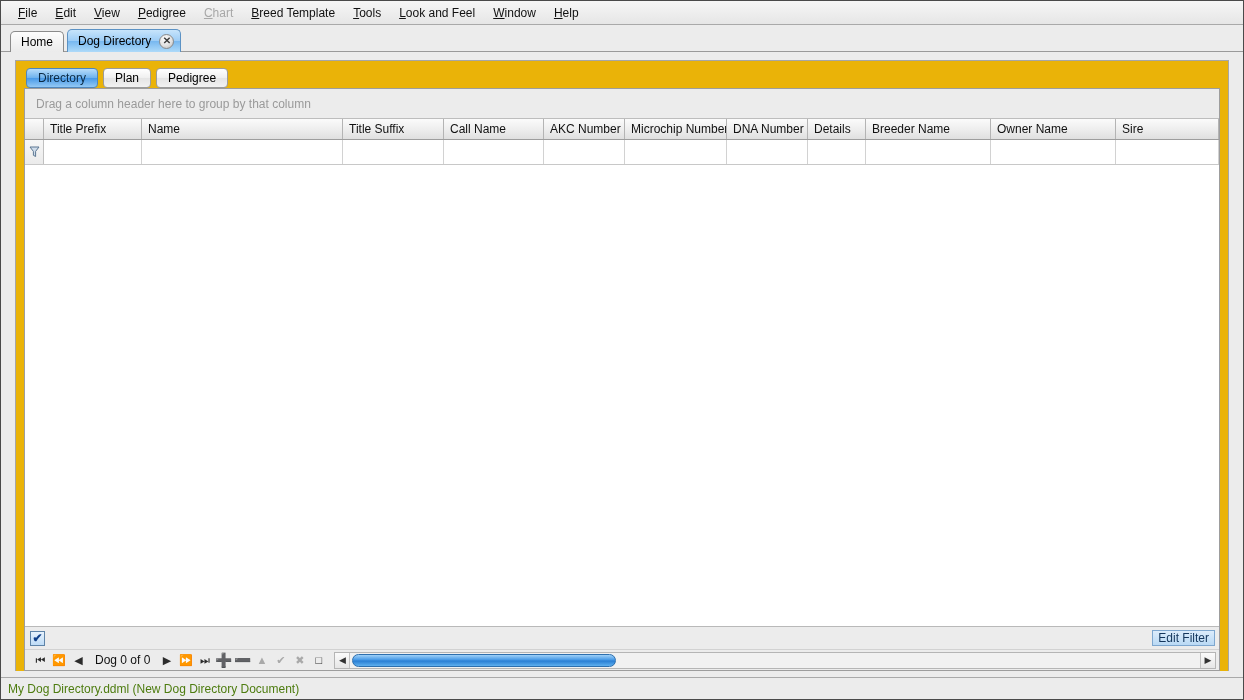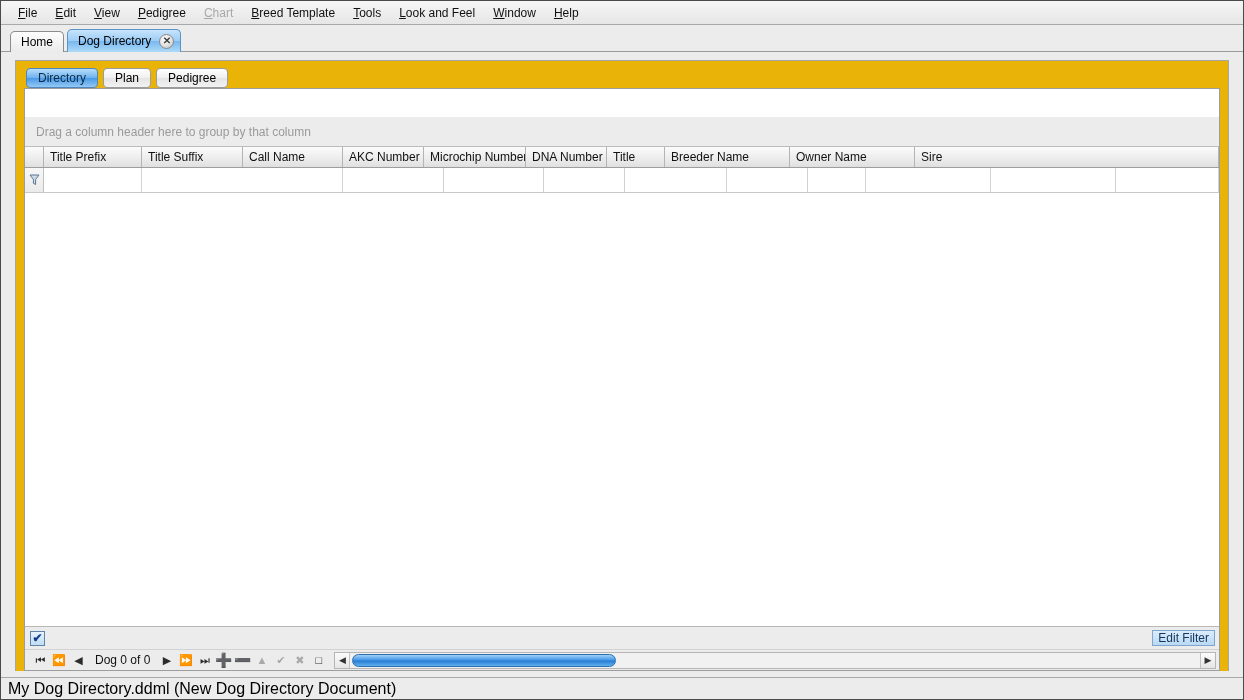--- a/index.html
+++ b/index.html
@@ -183,21 +183,20 @@
     overflow: hidden;
   }
   .groupbar {
     flex: 0 0 30px;
     background: #ececec;
     border-bottom: 1px solid #bdbdbd;
     display: flex; align-items: center;
     padding-left: 11px;
     font-size: 12px;
     color: #9a9a9a;
-    margin-top: 28px;
   }
   .headerrow {
     flex: 0 0 21px;
     display: flex;
     background: linear-gradient(to bottom, #fbfbfb, #ededed 55%, #e0e0e0 100%);
     border-bottom: 1px solid #9e9e9e;
   }
   .hcell {
     border-right: 1px solid #b4b4b4;
     display: flex; align-items: center;
@@ -300,22 +299,22 @@
     cursor: default;
   }
 
   
   .statusbar {
     flex: 0 0 22px;
     background: #ececec;
     border-top: 1px solid #a9a9a9;
     display: flex; align-items: center;
     padding-left: 7px;
-    font-size: 16px;
-    color: #000000;
+    font-size: 12px;
+    color: #4d7c0f;
   }
   .spacer-strip { flex: 0 0 6px; background: #ececec; }
 </style>
 </head>
 <body>
 
 <div id="app">
 
 
   <div class="menubar">
@@ -359,26 +358,27 @@
 
     <div class="gridpanel">
 
       <div class="groupbar">
         <span>Drag a column header here to group by that column</span>
       </div>
 
       <div class="headerrow">
         <div class="hcell indicator"></div>
         <div class="hcell" style="flex:0 0 98px">Title Prefix</div>
+        <div class="hcell" style="flex:0 0 201px">Name</div>
         <div class="hcell" style="flex:0 0 101px">Title Suffix</div>
         <div class="hcell" style="flex:0 0 100px">Call Name</div>
         <div class="hcell" style="flex:0 0 81px">AKC Number</div>
         <div class="hcell" style="flex:0 0 102px">Microchip Number</div>
         <div class="hcell" style="flex:0 0 81px">DNA Number</div>
-        <div class="hcell" style="flex:0 0 58px">Title</div>
+        <div class="hcell" style="flex:0 0 58px">Details</div>
         <div class="hcell" style="flex:0 0 125px">Breeder Name</div>
         <div class="hcell" style="flex:0 0 125px">Owner Name</div>
         <div class="hcell" style="flex:1 1 auto">Sire</div>
       </div>
 
       <div class="filterrow">
         <div class="fcell indicator">
           <svg width="11" height="12" viewBox="0 0 11 12">
             <path d="M1 1 H10 L6.6 5.4 V10.5 L4.4 9.3 V5.4 Z" fill="#cfdcea" stroke="#5c7792" stroke-width="1" stroke-linejoin="round"></path>
           </svg>

